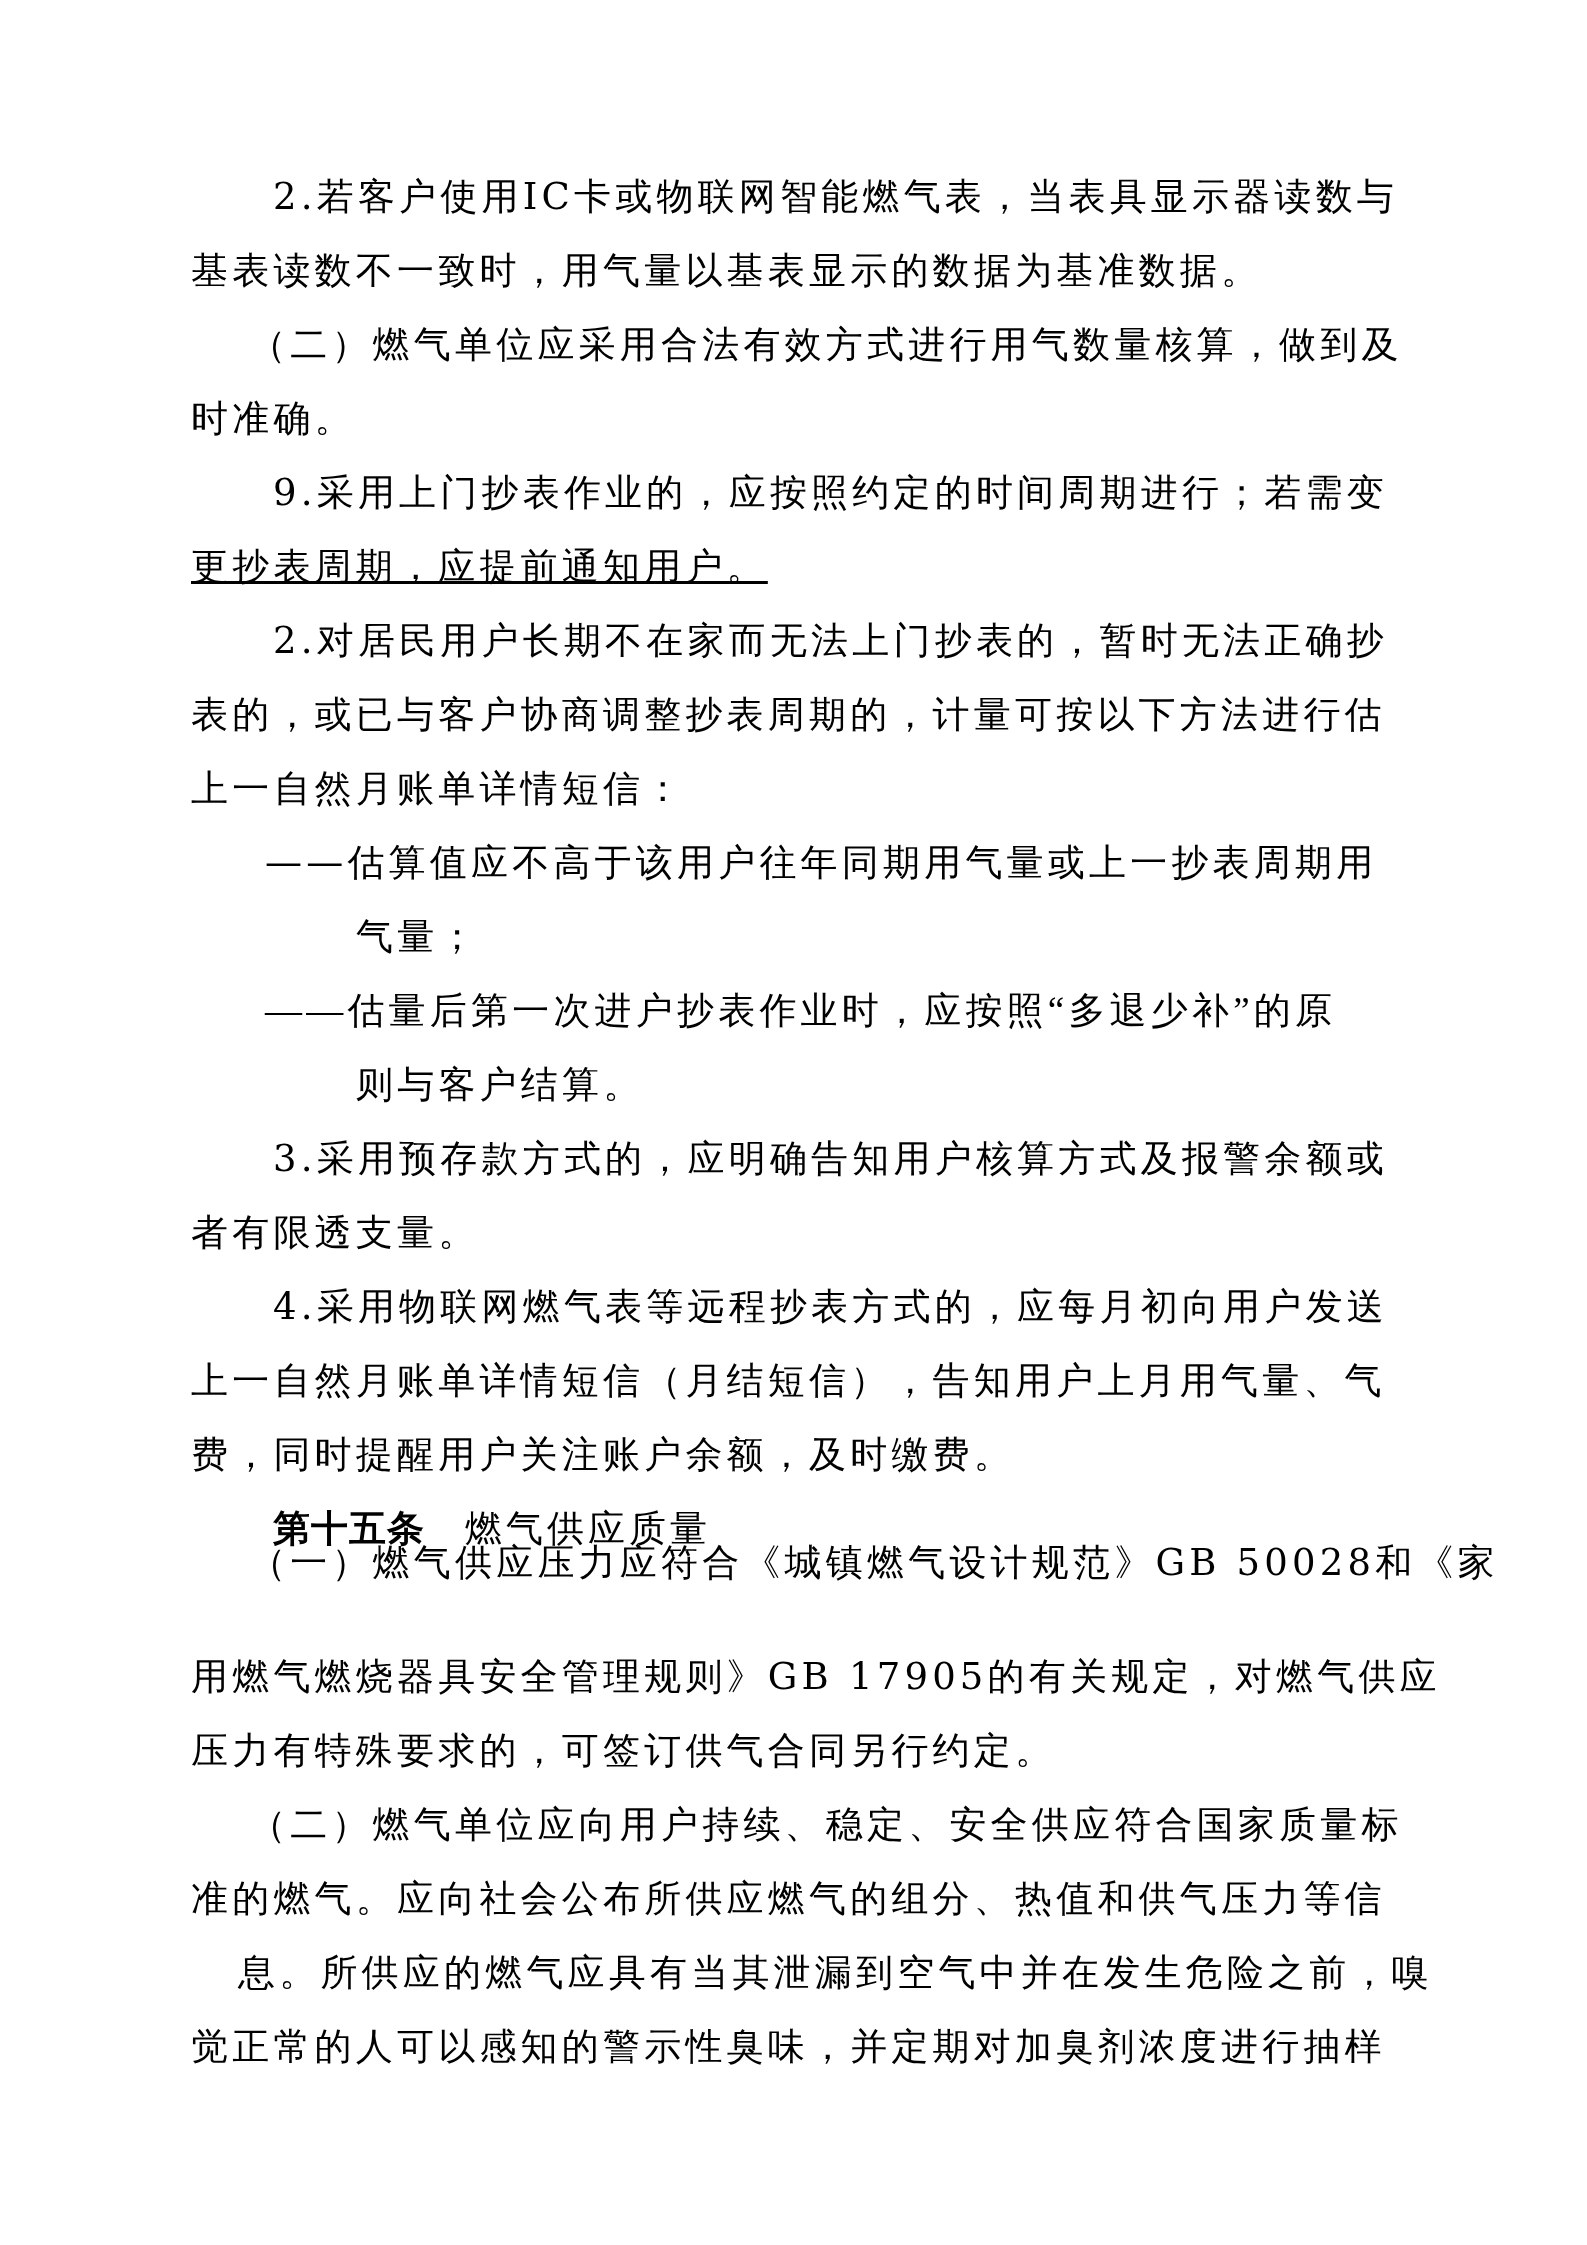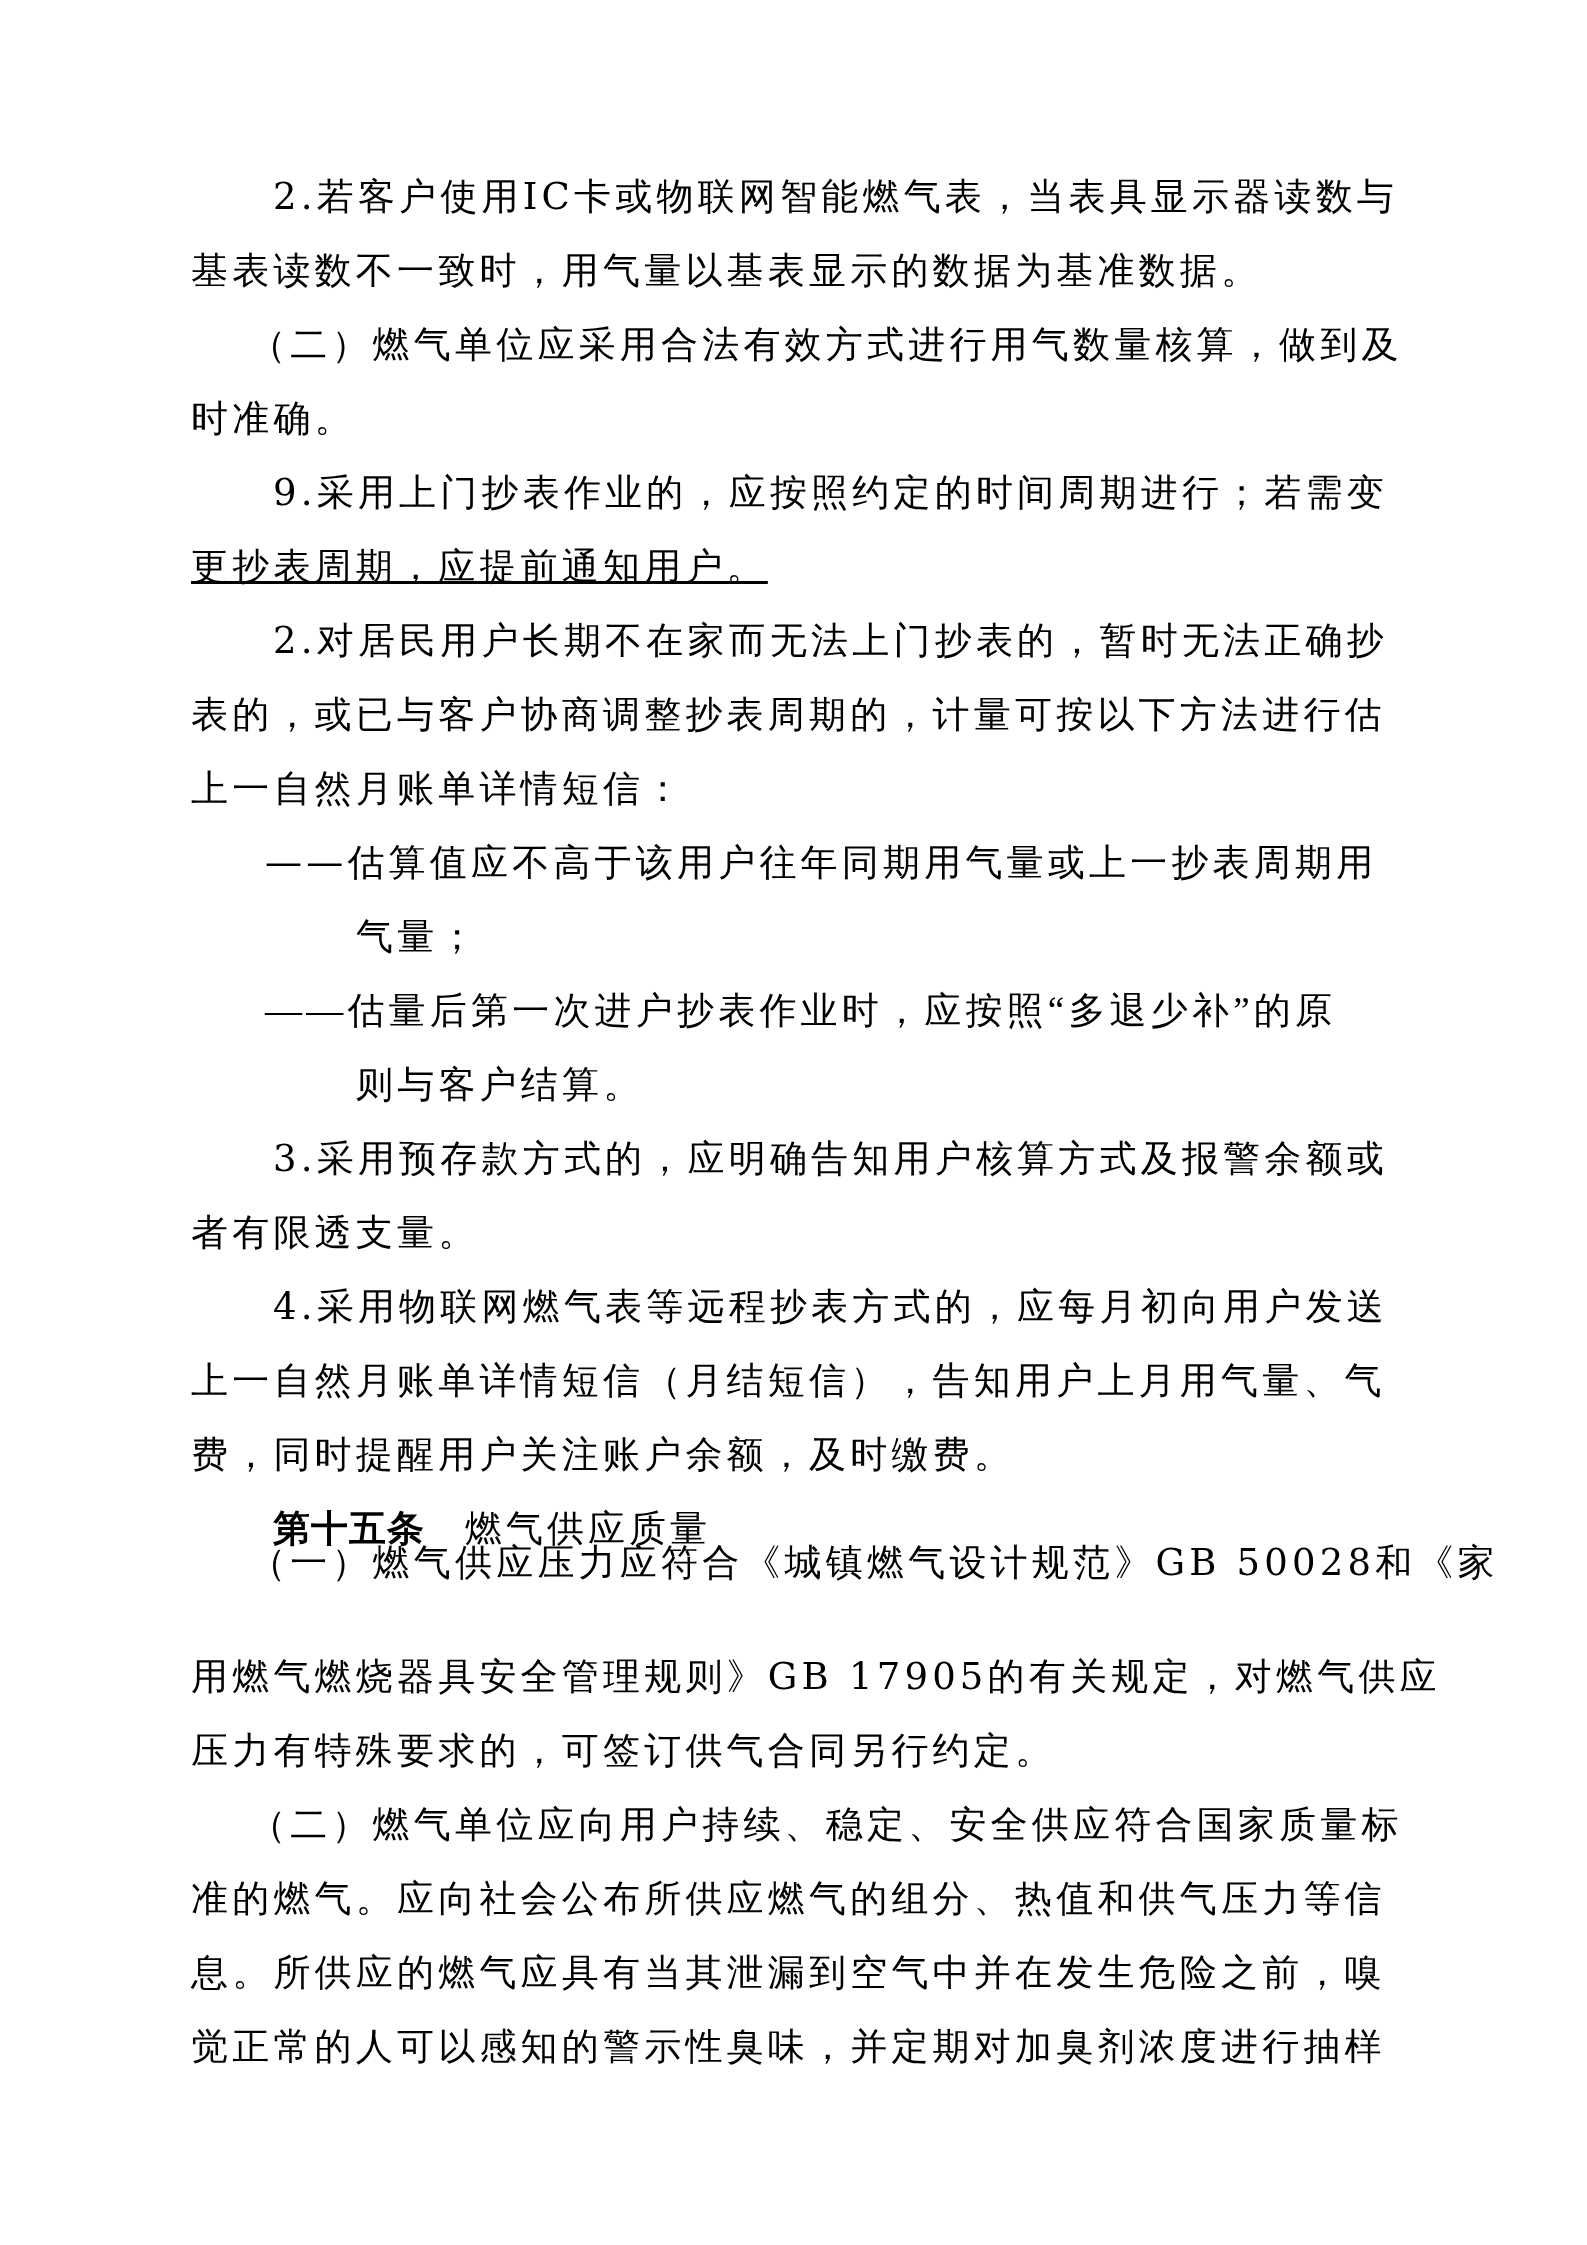--- a/index.html
+++ b/index.html
@@ -76,16 +76,16 @@
   <div class="line indent-para" style="top:1332px;">
     <span class="heading-bold">第十五条</span><span class="heading-gap"></span><span class="heading-title">燃气供应质量</span>
   </div>
 
   <div class="line indent-paren" style="top:1366px;">（一）燃气供应压力应符合《城镇燃气设计规范》GB 50028和《家</div>
   <div class="line" style="top:1480px;">用燃气燃烧器具安全管理规则》GB 17905的有关规定，对燃气供应</div>
   <div class="line" style="top:1554px;">压力有特殊要求的，可签订供气合同另行约定。</div>
 
   <div class="line indent-paren" style="top:1628px;">（二）燃气单位应向用户持续、稳定、安全供应符合国家质量标</div>
   <div class="line" style="top:1702px;">准的燃气。应向社会公布所供应燃气的组分、热值和供气压力等信</div>
-  <div class="line" style="top:1776px;">息。所供应的燃气应具有当其泄漏到空气中并在发生危险之前，嗅</div>
+  <div class="line" style="top:1776px;margin-left:47px;">息。所供应的燃气应具有当其泄漏到空气中并在发生危险之前，嗅</div>
   <div class="line" style="top:1850px;">觉正常的人可以感知的警示性臭味，并定期对加臭剂浓度进行抽样</div>
 
 </div>
 
 </body></html>

